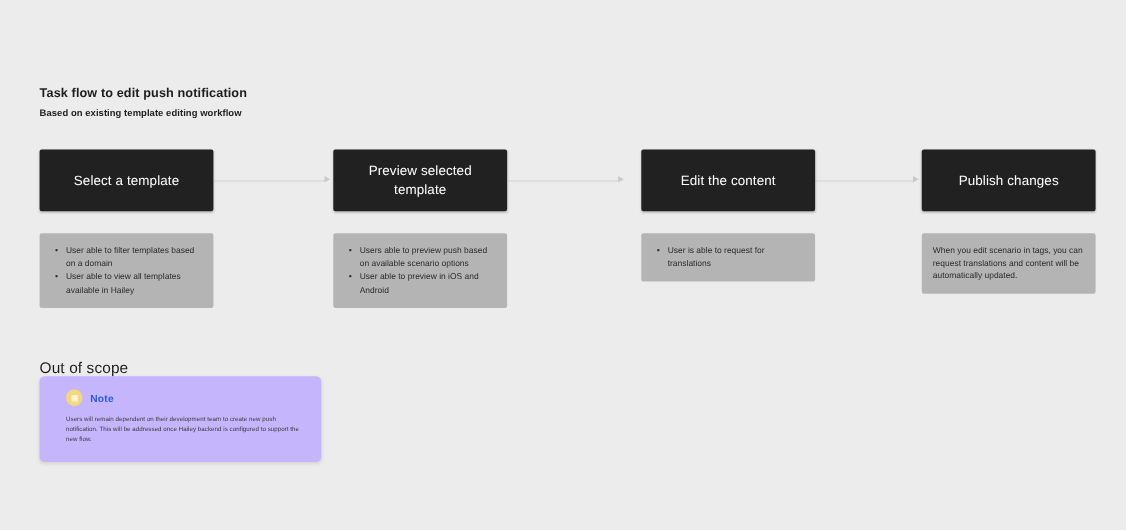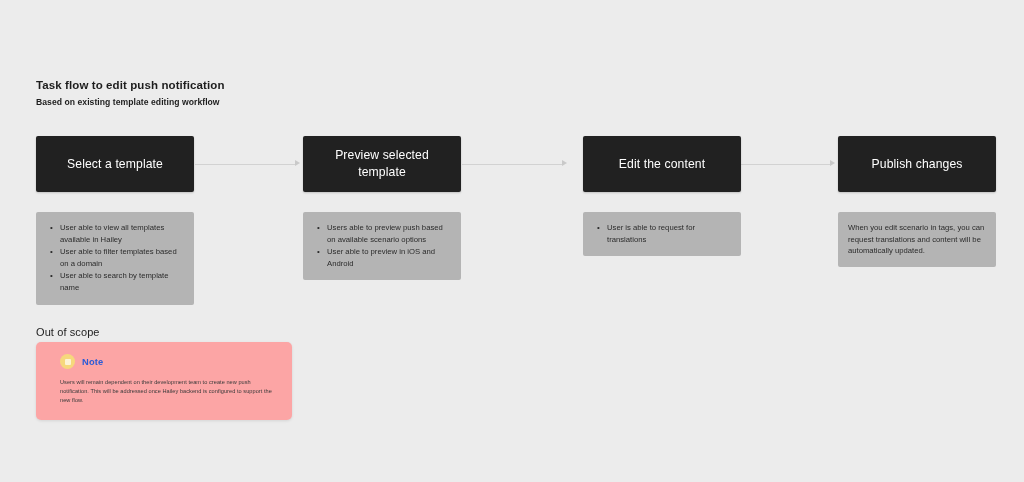--- a/index.html
+++ b/index.html
@@ -144,32 +144,32 @@
   }
   .a1 { left: 291px; }
   .a2 { left: 558px; }
   .a3 { left: 826px; }
 
   
   .oos-title {
     position: absolute;
     left: 32px;
     top: 326px;
-    font-size: 11px;
+    font-size: 14px;
     color: #1d1d1d;
     letter-spacing: 0.1px;
   }
 
   .note-card {
     position: absolute;
     left: 32px;
     top: 342px;
     width: 256px;
     box-sizing: border-box;
-    background: #fca5a5;
+    background: #c4b5fd;
     border-radius: 5px;
     padding: 12px 14px 14px 14px;
     box-shadow: 0 1px 3px rgba(0,0,0,0.10);
   }
   .note-head {
     display: flex;
     align-items: center;
     gap: 7px;
     padding-left: 10px;
   }
@@ -221,23 +221,22 @@
     <div class="arrowhead a2"></div>
     <div class="connector c3"></div>
     <div class="arrowhead a3"></div>
 
     <div class="step step-1">
       <div class="step-head">
         <span class="step-head-label">Select a template</span>
       </div>
       <div class="step-body">
         <ul>
+          <li>User able to filter templates based on a domain</li>
           <li>User able to view all templates available in Hailey</li>
-          <li>User able to filter templates based on a domain</li>
-          <li>User able to search by template name</li>
         </ul>
       </div>
     </div>
 
     <div class="step step-2">
       <div class="step-head">
         <span class="step-head-label">Preview selected template</span>
       </div>
       <div class="step-body">
         <ul>

